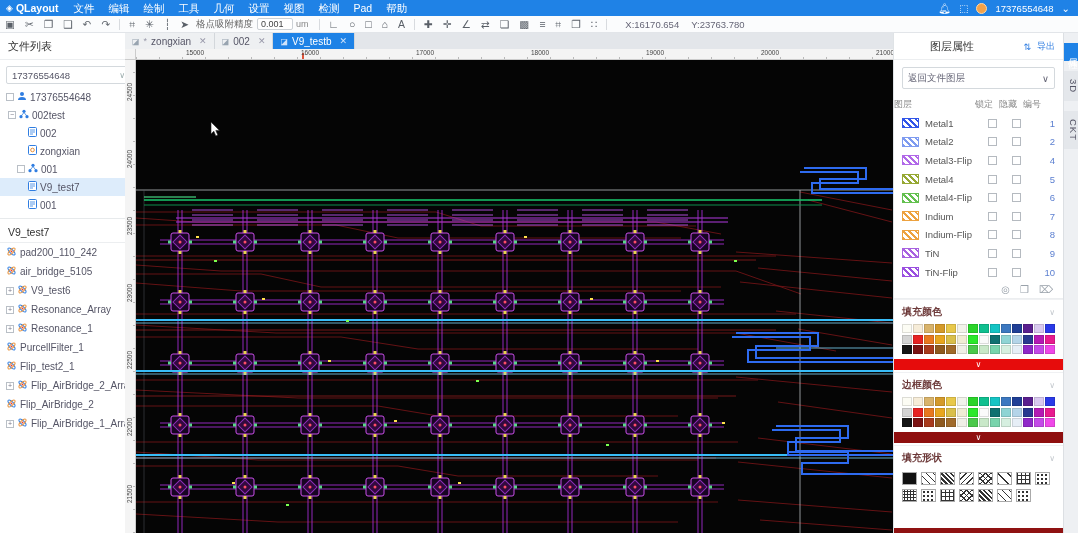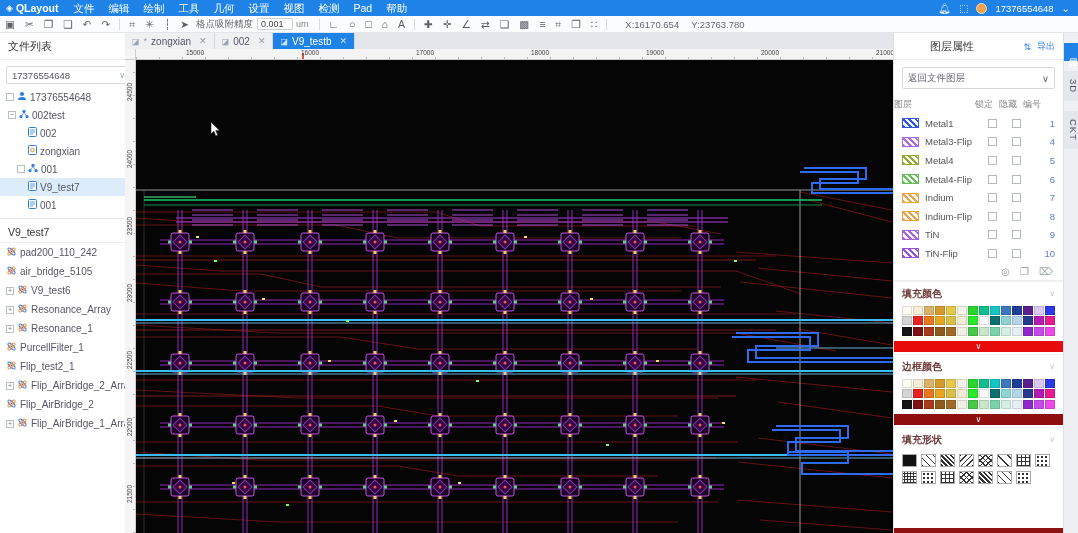--- a/index.html
+++ b/index.html
@@ -488,20 +488,27 @@
   </div>
   <div id="layers">
       <div class="lrow">
         <span class="lsw" style="border-color: rgb(49, 85, 232); background: repeating-linear-gradient(45deg, rgb(49, 85, 232) 0px, rgb(49, 85, 232) 2px, rgb(255, 255, 255) 2px, rgb(255, 255, 255) 4.5px);"></span>
         <span class="lname">Metal1</span>
         <span class="ck"></span>
         <span class="ck"></span>
         <span class="lnum">1</span>
       </div>
       <div class="lrow">
+        <span class="lsw" style="border-color: rgb(126, 155, 240); background: repeating-linear-gradient(45deg, rgb(126, 155, 240) 0px, rgb(126, 155, 240) 2px, rgb(255, 255, 255) 2px, rgb(255, 255, 255) 4.5px);"></span>
+        <span class="lname">Metal2</span>
+        <span class="ck"></span>
+        <span class="ck"></span>
+        <span class="lnum">2</span>
+      </div>
+      <div class="lrow">
         <span class="lsw" style="border-color: rgb(177, 104, 232); background: repeating-linear-gradient(45deg, rgb(177, 104, 232) 0px, rgb(177, 104, 232) 2px, rgb(255, 255, 255) 2px, rgb(255, 255, 255) 4.5px);"></span>
         <span class="lname">Metal3-Flip</span>
         <span class="ck"></span>
         <span class="ck"></span>
         <span class="lnum">4</span>
       </div>
       <div class="lrow">
         <span class="lsw" style="border-color: rgb(150, 168, 50); background: repeating-linear-gradient(45deg, rgb(150, 168, 50) 0px, rgb(150, 168, 50) 2px, rgb(255, 255, 255) 2px, rgb(255, 255, 255) 4.5px);"></span>
         <span class="lname">Metal4</span>
         <span class="ck"></span>

